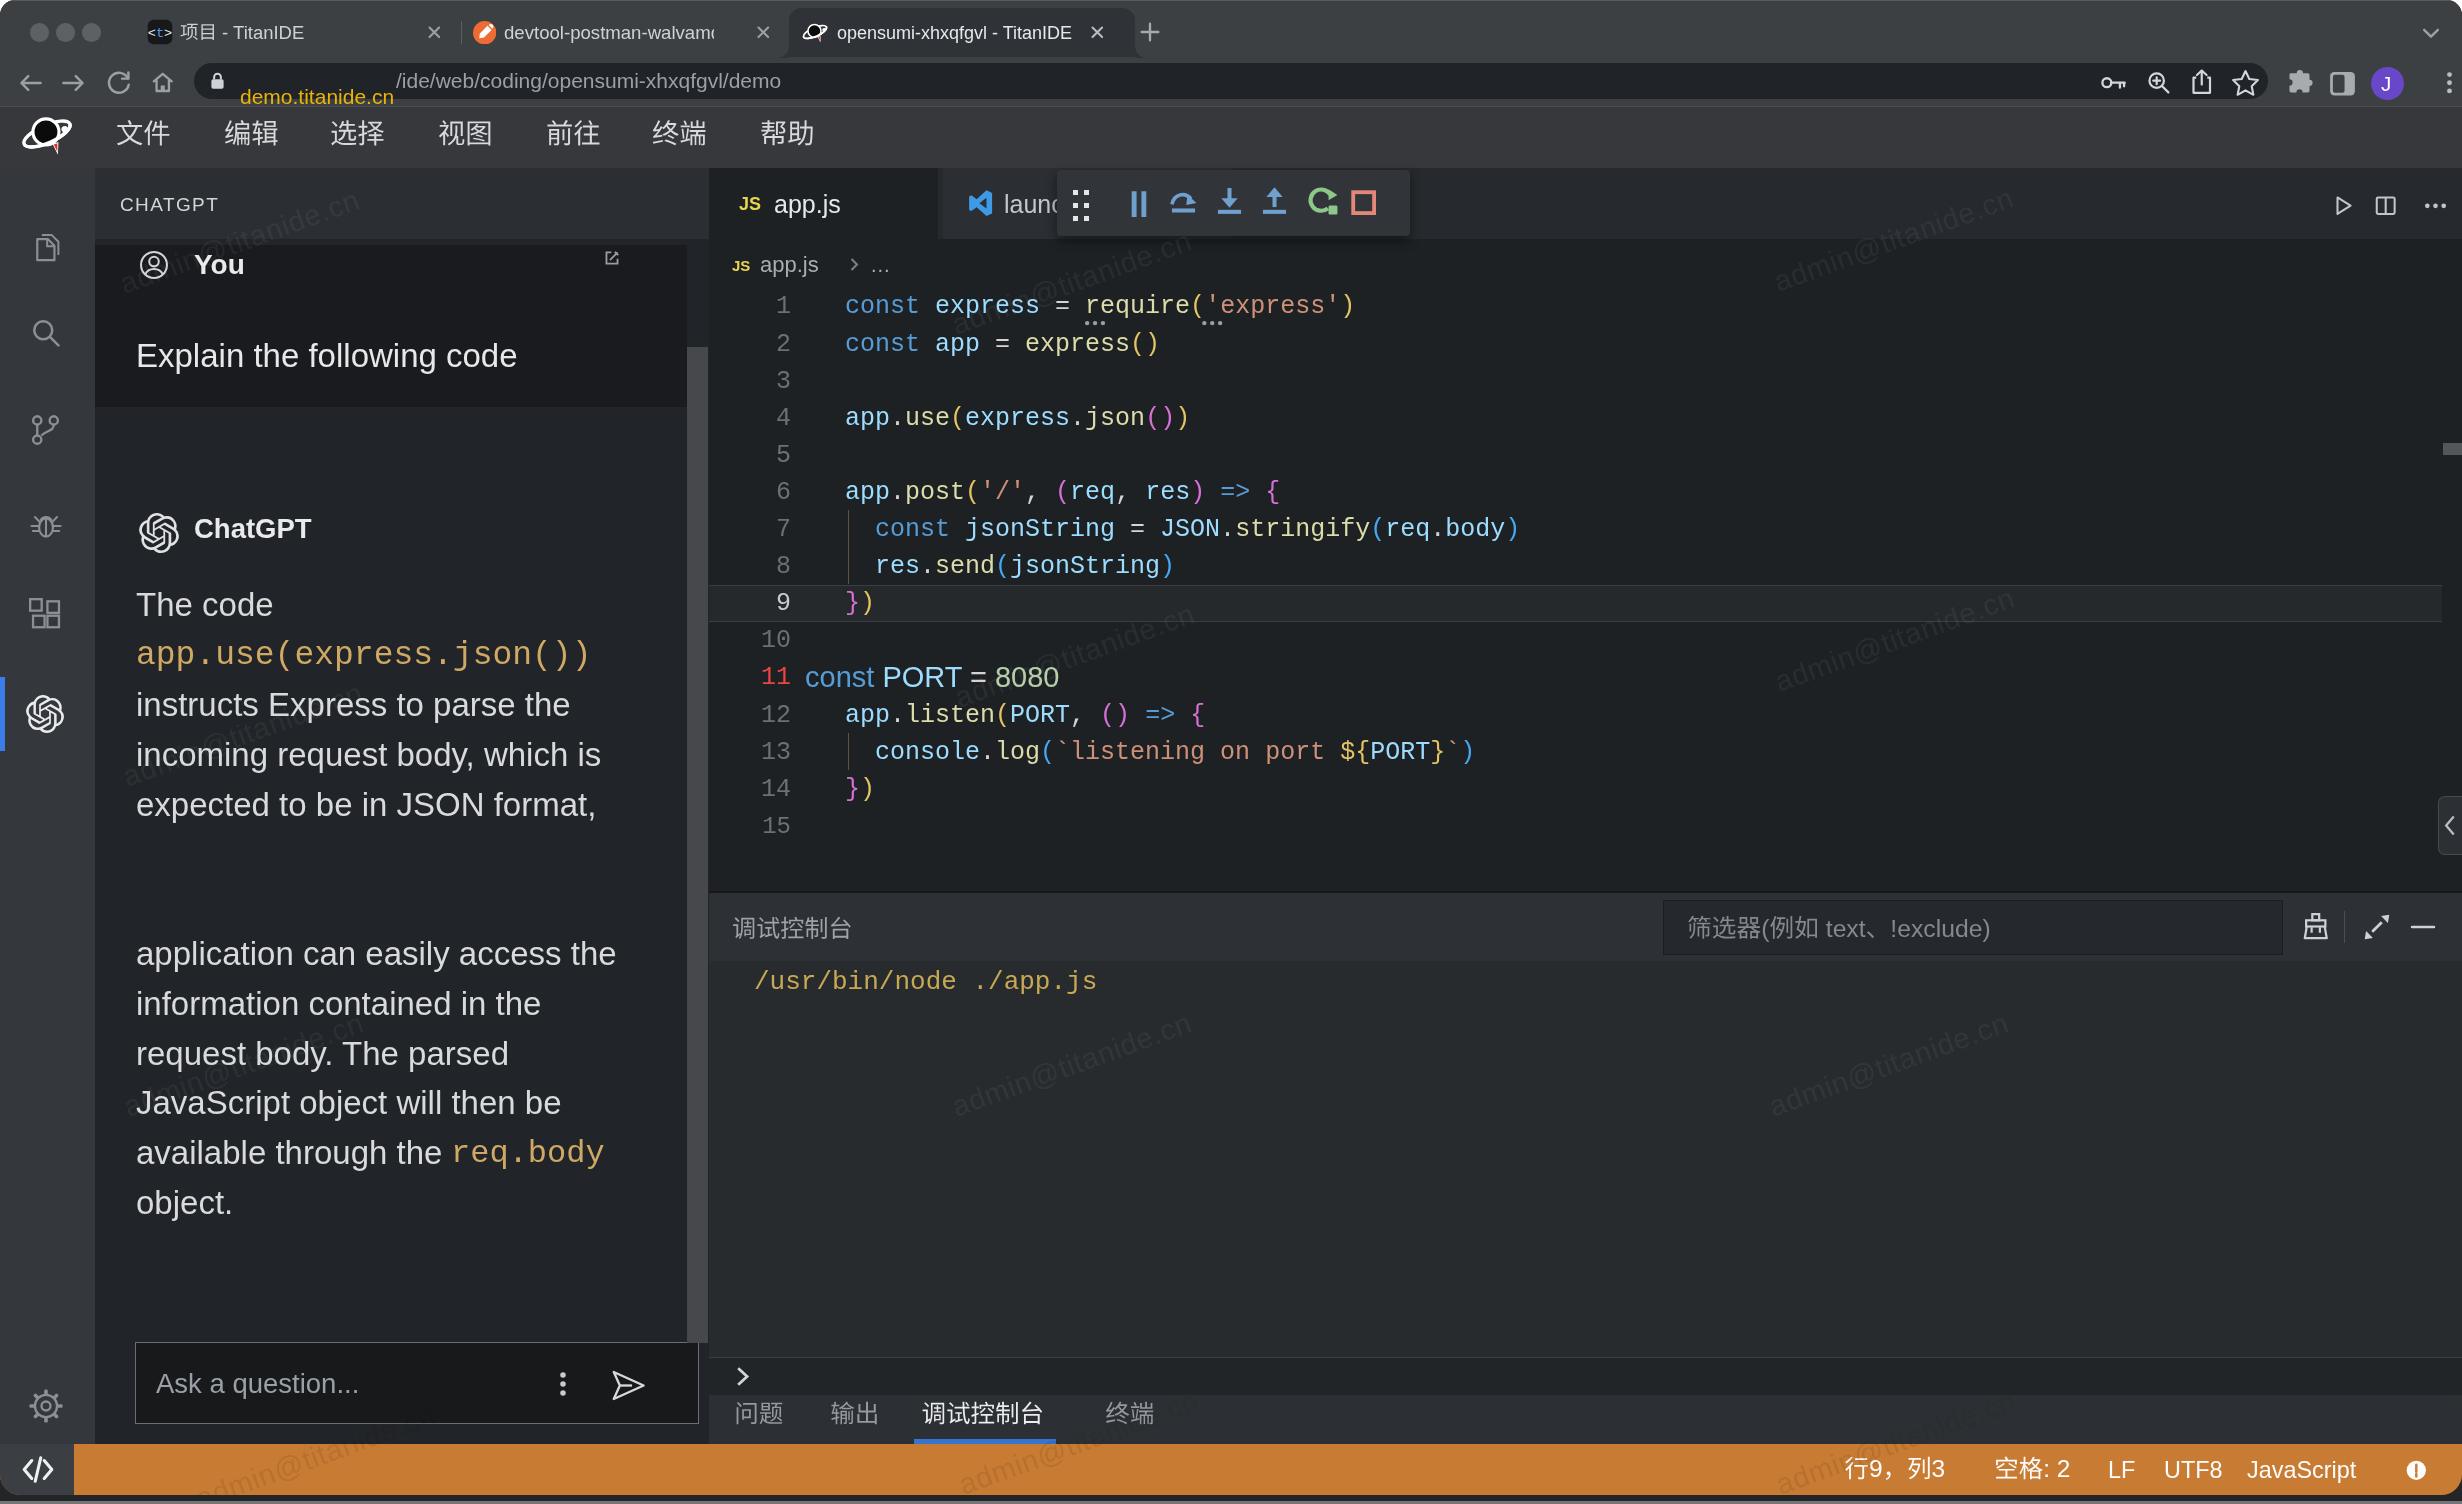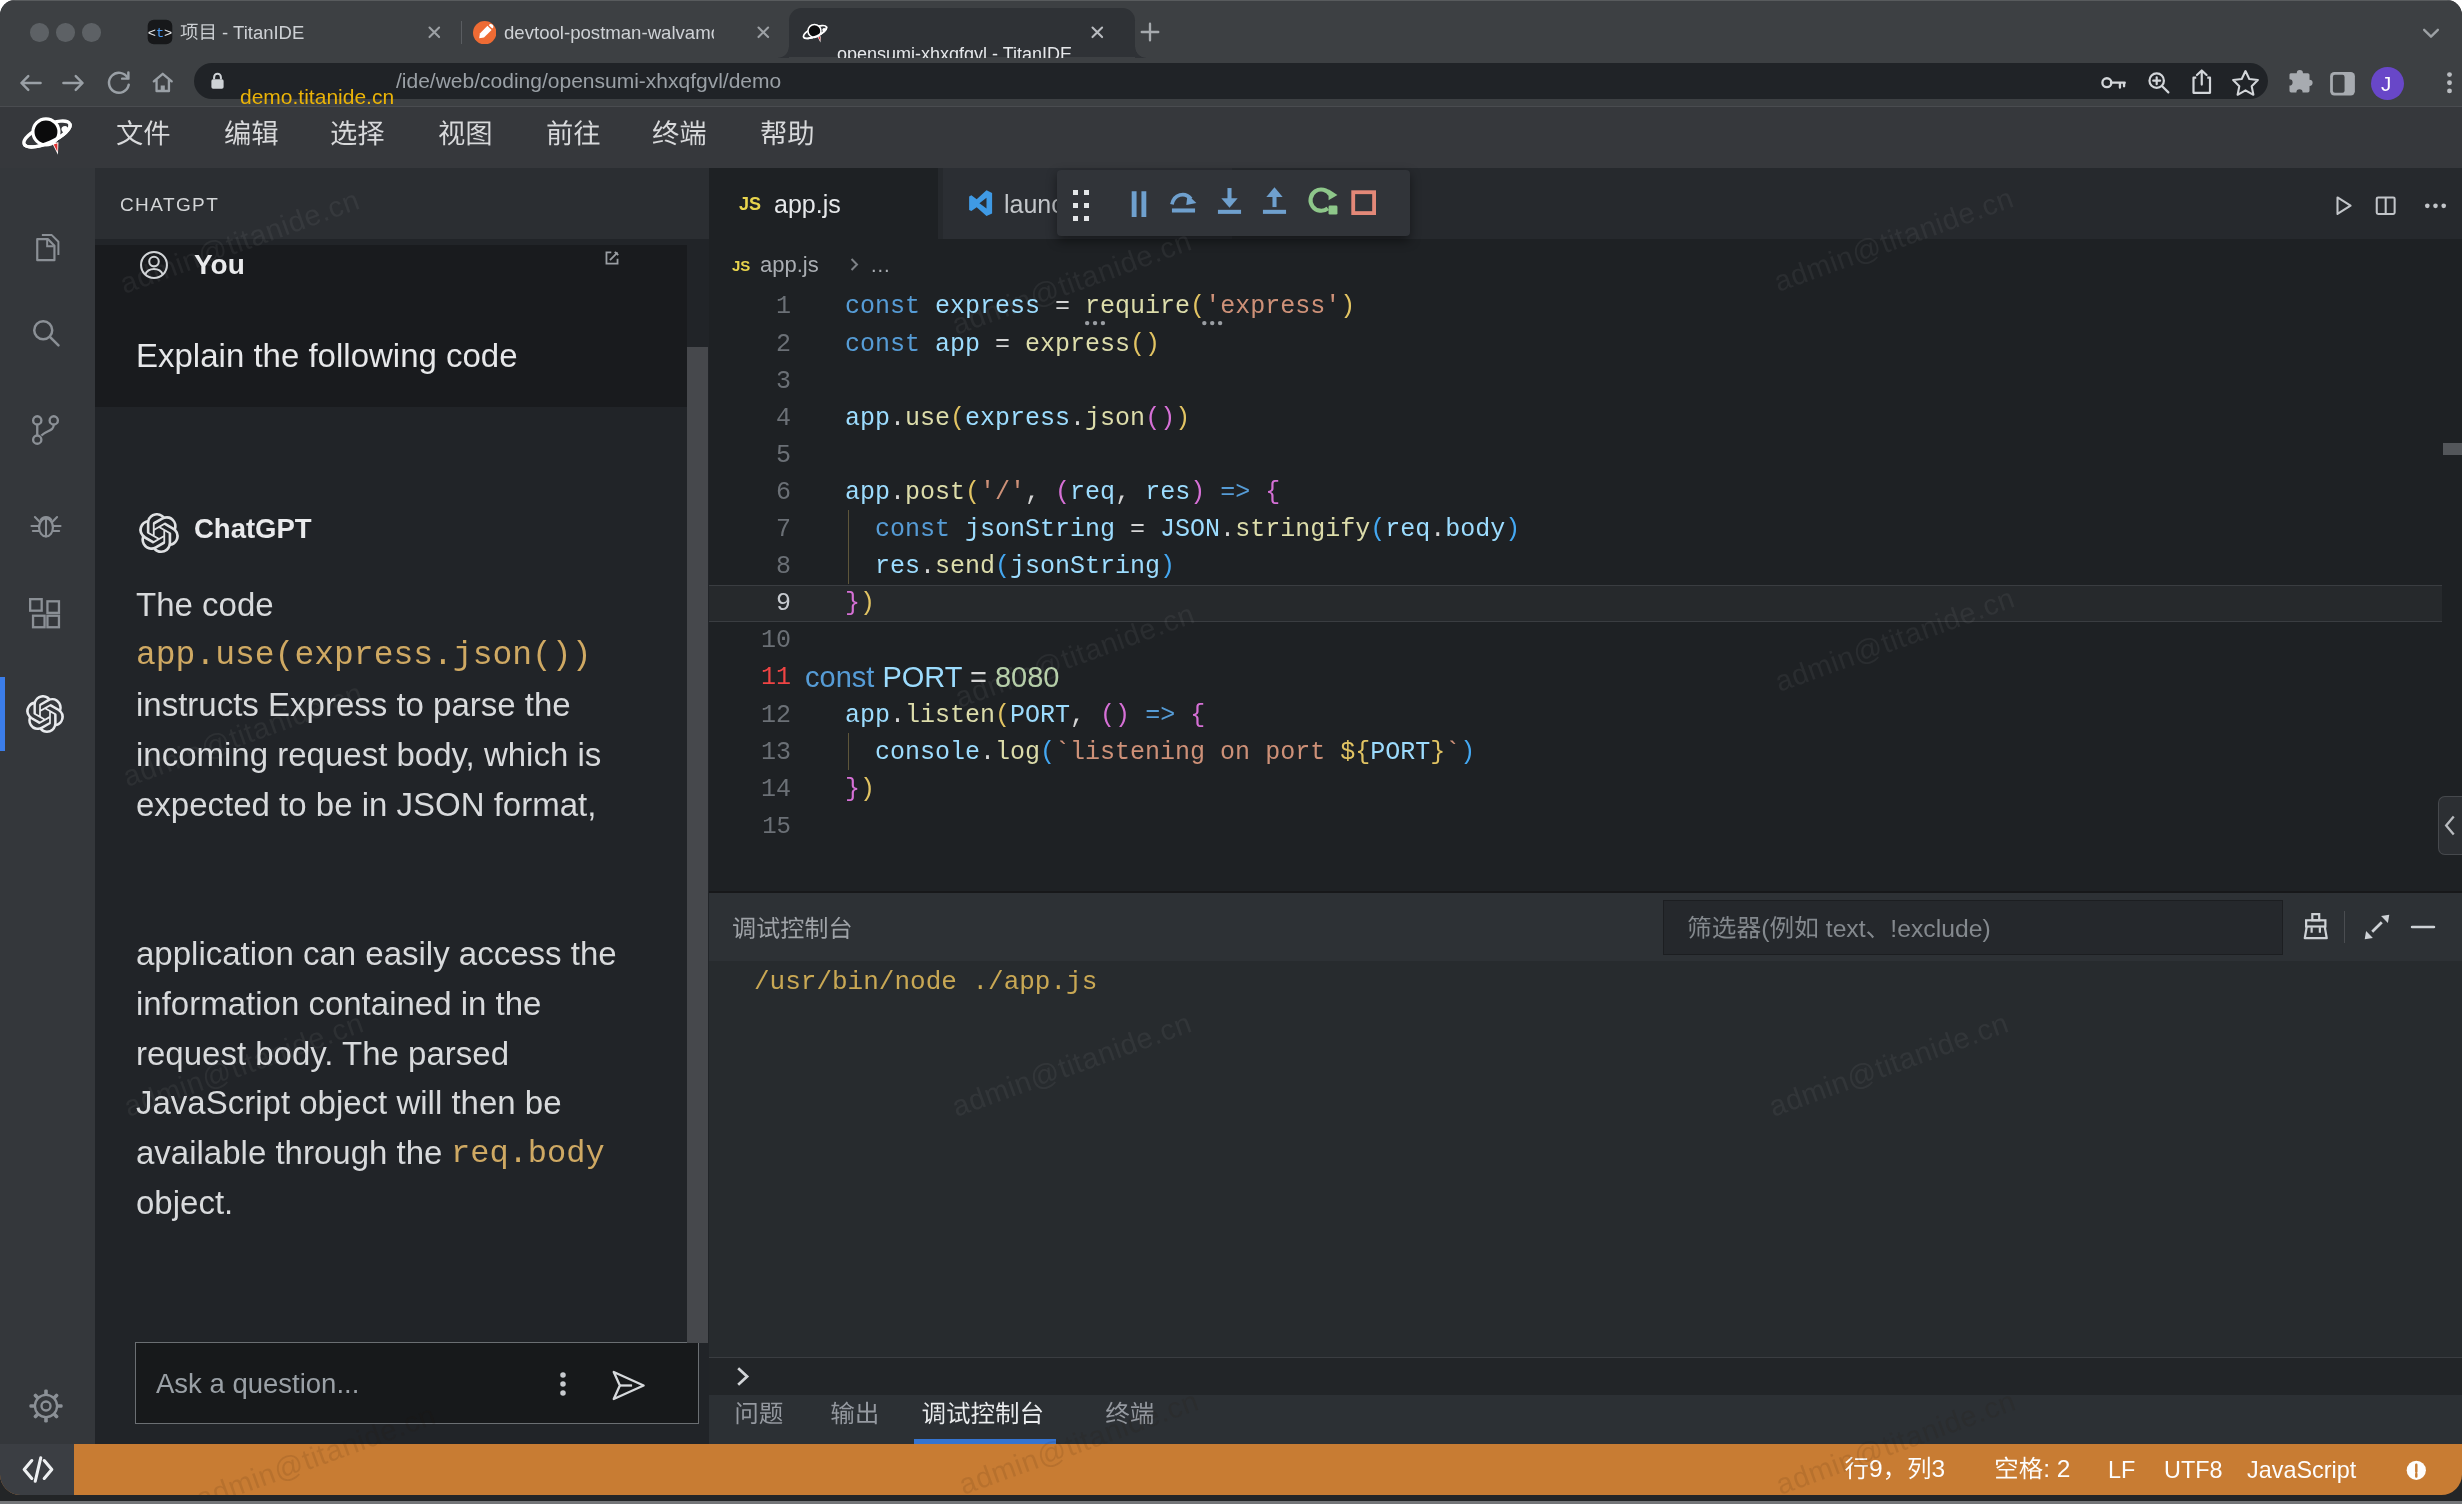--- a/index.html
+++ b/index.html
@@ -55,21 +55,21 @@
         <ellipse cx="50" cy="50" rx="48" ry="17" stroke="#fff" stroke-width="6.5" fill="none"></ellipse>
       </g>
       <circle cx="48" cy="46" r="25" fill="#0b0b0c" stroke="#fff" stroke-width="6"></circle>
       <g transform="rotate(-24 50 50)">
         <path d="M2 50 a48 17 0 0 0 96 0" stroke="#fff" stroke-width="6.5" fill="none"></path>
         <circle cx="85" cy="56" r="6.5" fill="#fff"></circle>
       </g>
       <path d="M60 68 L71 90 L72 66 Z" fill="#fff"></path>
       <path d="M63 70 L70 84 L70 68 Z" fill="#e03131"></path>
     </svg>
-<div style="position:absolute;left:837px;top:33px;transform:translateY(-50%);font-family:'Liberation Sans',sans-serif;font-size:18px;font-weight:normal;color:#e6e8eb;white-space:pre;line-height:normal;margin-top:21px;">opensumi-xhxqfgvl - TitanIDE</div>
+<div style="position:absolute;left:837px;top:33px;transform:translateY(-50%);font-family:'Liberation Sans',sans-serif;font-size:18px;font-weight:normal;color:#e6e8eb;white-space:pre;line-height:normal;">opensumi-xhxqfgvl - TitanIDE</div>
 <svg style="position:absolute;left:1087px;top:22px" width="20.6" height="20.6" viewBox="0 0 30 30" fill="none">
       <path d="M8 8 L22 22 M22 8 L8 22" stroke="#b9bcc0" stroke-width="3" stroke-linecap="round"></path>
     </svg>
 <svg style="position:absolute;left:1139px;top:21px" width="22" height="22" viewBox="0 0 32 32" fill="none">
       <path d="M16 4 V28 M4 16 H28" stroke="#a6aaae" stroke-width="3.4" stroke-linecap="round"></path>
     </svg>
 <svg style="position:absolute;left:2420px;top:25px" width="22" height="16.5" viewBox="0 0 32 24" fill="none">
       <path d="M6 7 L16 17 L26 7" stroke="#9da1a5" stroke-width="3.4" stroke-linecap="round" stroke-linejoin="round"></path>
     </svg>
 <div style="position:absolute;left:0px;top:58px;width:2462px;height:48px;background:#3d4043;"></div>

